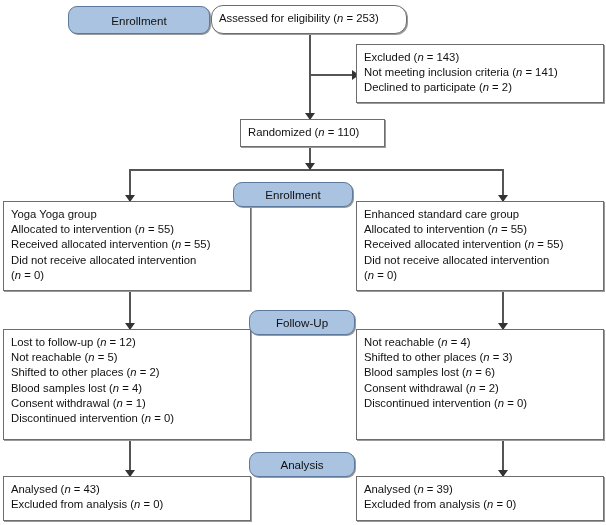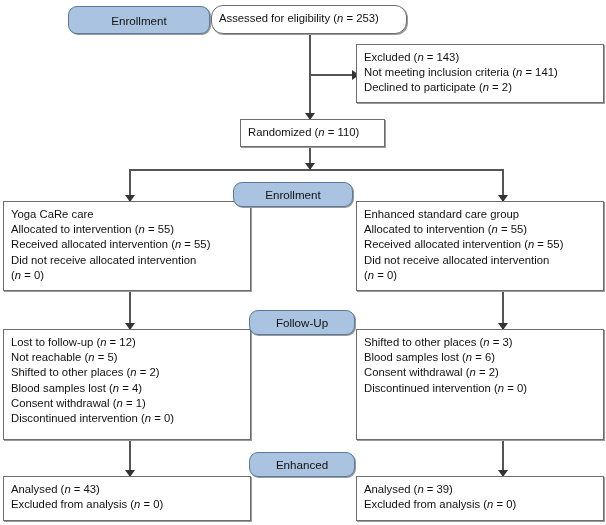--- a/index.html
+++ b/index.html
@@ -123,39 +123,39 @@
 
   <div class="banner" style="left:233px; top:182px; width:120px; height:25px;">
     <span>Enrollment</span>
   </div>
 
   <div class="banner" style="left:249px; top:310px; width:106px; height:25px;">
     <span>Follow-Up</span>
   </div>
 
   <div class="banner" style="left:249px; top:452px; width:106px; height:25px;">
-    <span>Enhanced</span>
+    <span>Analysis</span>
   </div>
 
   <div class="node" style="left:211px; top:5px; width:196px; height:29px;border-radius:12px;">
       <span class="ln">Assessed for eligibility (<i>n</i> = 253)</span>
     </div>
 
   <div class="node" style="left:356px; top:44px; width:248px; height:59px;">
       <span class="ln">Excluded (<i>n</i> = 143)</span>
       <span class="ln">Not meeting inclusion criteria (<i>n</i> = 141)</span>
       <span class="ln">Declined to participate (<i>n</i> = 2)</span>
     </div>
 
   <div class="node" style="left:240px; top:119px; width:145px; height:28px;">
       <span class="ln">Randomized (<i>n</i> = 110)</span>
     </div>
 
   <div class="node" style="left:3px; top:201px; width:248px; height:90px;">
-      <span class="ln">Yoga CaRe care</span>
+      <span class="ln">Yoga Yoga group</span>
       <span class="ln">Allocated to intervention (<i>n</i> = 55)</span>
       <span class="ln">Received allocated intervention (<i>n</i> = 55)</span>
       <span class="ln">Did not receive allocated intervention</span>
       <span class="ln">(<i>n</i> = 0)</span>
     </div>
 
   <div class="node" style="left:356px; top:201px; width:248px; height:90px;">
       <span class="ln">Enhanced standard care group</span>
       <span class="ln">Allocated to intervention (<i>n</i> = 55)</span>
       <span class="ln">Received allocated intervention (<i>n</i> = 55)</span>
@@ -166,20 +166,21 @@
   <div class="node" style="left:3px; top:329px; width:248px; height:111px;">
       <span class="ln">Lost to follow-up (<i>n</i> = 12)</span>
       <span class="ln">Not reachable (<i>n</i> = 5)</span>
       <span class="ln">Shifted to other places (<i>n</i> = 2)</span>
       <span class="ln">Blood samples lost (<i>n</i> = 4)</span>
       <span class="ln">Consent withdrawal (<i>n</i> = 1)</span>
       <span class="ln">Discontinued intervention (<i>n</i> = 0)</span>
     </div>
 
   <div class="node" style="left:356px; top:329px; width:248px; height:111px;">
+      <span class="ln">Not reachable (<i>n</i> = 4)</span>
       <span class="ln">Shifted to other places (<i>n</i> = 3)</span>
       <span class="ln">Blood samples lost (<i>n</i> = 6)</span>
       <span class="ln">Consent withdrawal (<i>n</i> = 2)</span>
       <span class="ln">Discontinued intervention (<i>n</i> = 0)</span>
     </div>
 
   <div class="node" style="left:3px; top:476px; width:248px; height:45px;">
       <span class="ln">Analysed (<i>n</i> = 43)</span>
       <span class="ln">Excluded from analysis (<i>n</i> = 0)</span>
     </div>

